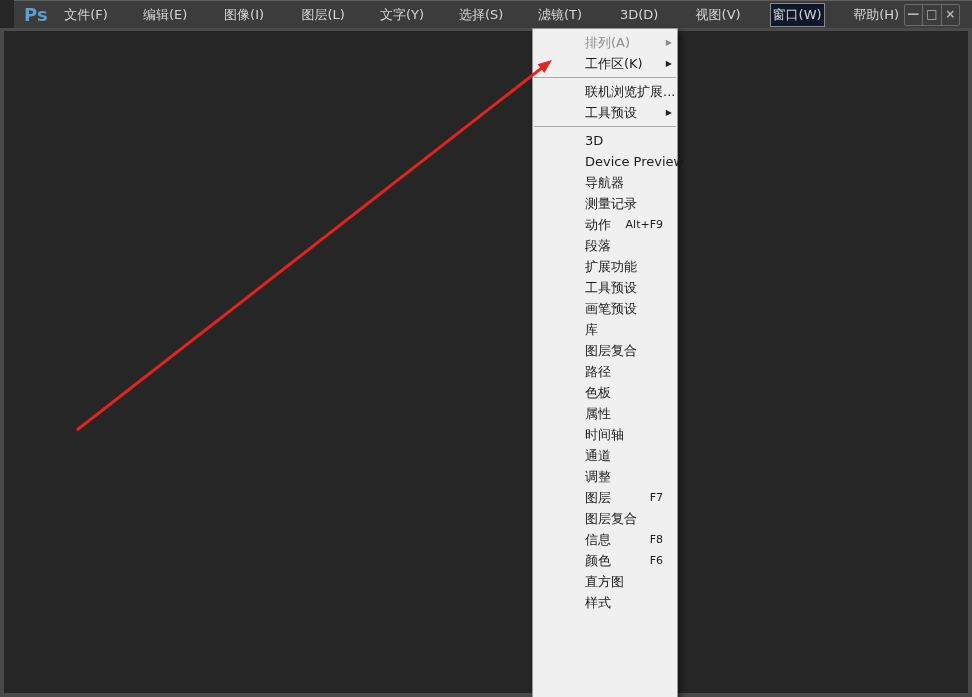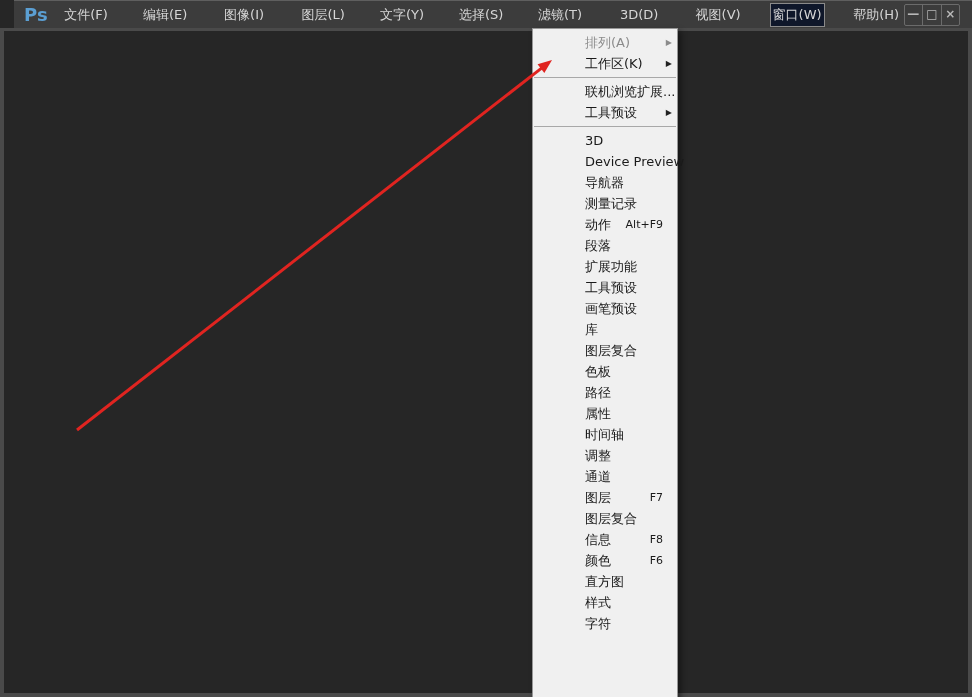--- a/index.html
+++ b/index.html
@@ -145,36 +145,36 @@
       <div class="menu-item">
         <span>画笔预设</span>
       </div>
       <div class="menu-item">
         <span>库</span>
       </div>
       <div class="menu-item">
         <span>图层复合</span>
       </div>
       <div class="menu-item">
+        <span>路径</span>
+      </div>
+      <div class="menu-item">
         <span>色板</span>
       </div>
       <div class="menu-item">
-        <span>路径</span>
-      </div>
-      <div class="menu-item">
         <span>属性</span>
       </div>
       <div class="menu-item">
         <span>时间轴</span>
       </div>
       <div class="menu-item">
+        <span>通道</span>
+      </div>
+      <div class="menu-item">
         <span>调整</span>
-      </div>
-      <div class="menu-item">
-        <span>通道</span>
       </div>
       <div class="menu-item">
         <span>图层</span>
         <span class="shortcut">F7</span>
       </div>
       <div class="menu-item">
         <span>图层复合</span>
       </div>
       <div class="menu-item">
         <span>信息</span>
@@ -182,23 +182,20 @@
       </div>
       <div class="menu-item">
         <span>颜色</span>
         <span class="shortcut">F6</span>
       </div>
       <div class="menu-item">
         <span>直方图</span>
       </div>
       <div class="menu-item">
         <span>样式</span>
-      </div>
-      <div class="menu-item">
-        <span>字符</span>
       </div>
     </div>
 
   <svg class="arrow-overlay" width="972" height="697" viewBox="0 0 972 697">
     <line id="arrow-line" x1="77" y1="430" x2="542.533141734434" y2="67.37418433317775" stroke-width="3" stroke="#e02420"></line>
     <polygon id="arrow-head" points="552,60 544.3351665095462,72.94219176042513 537.5754975374665,64.26423835032294" fill="#e02420"></polygon>
   </svg>
 
 </div>
 

